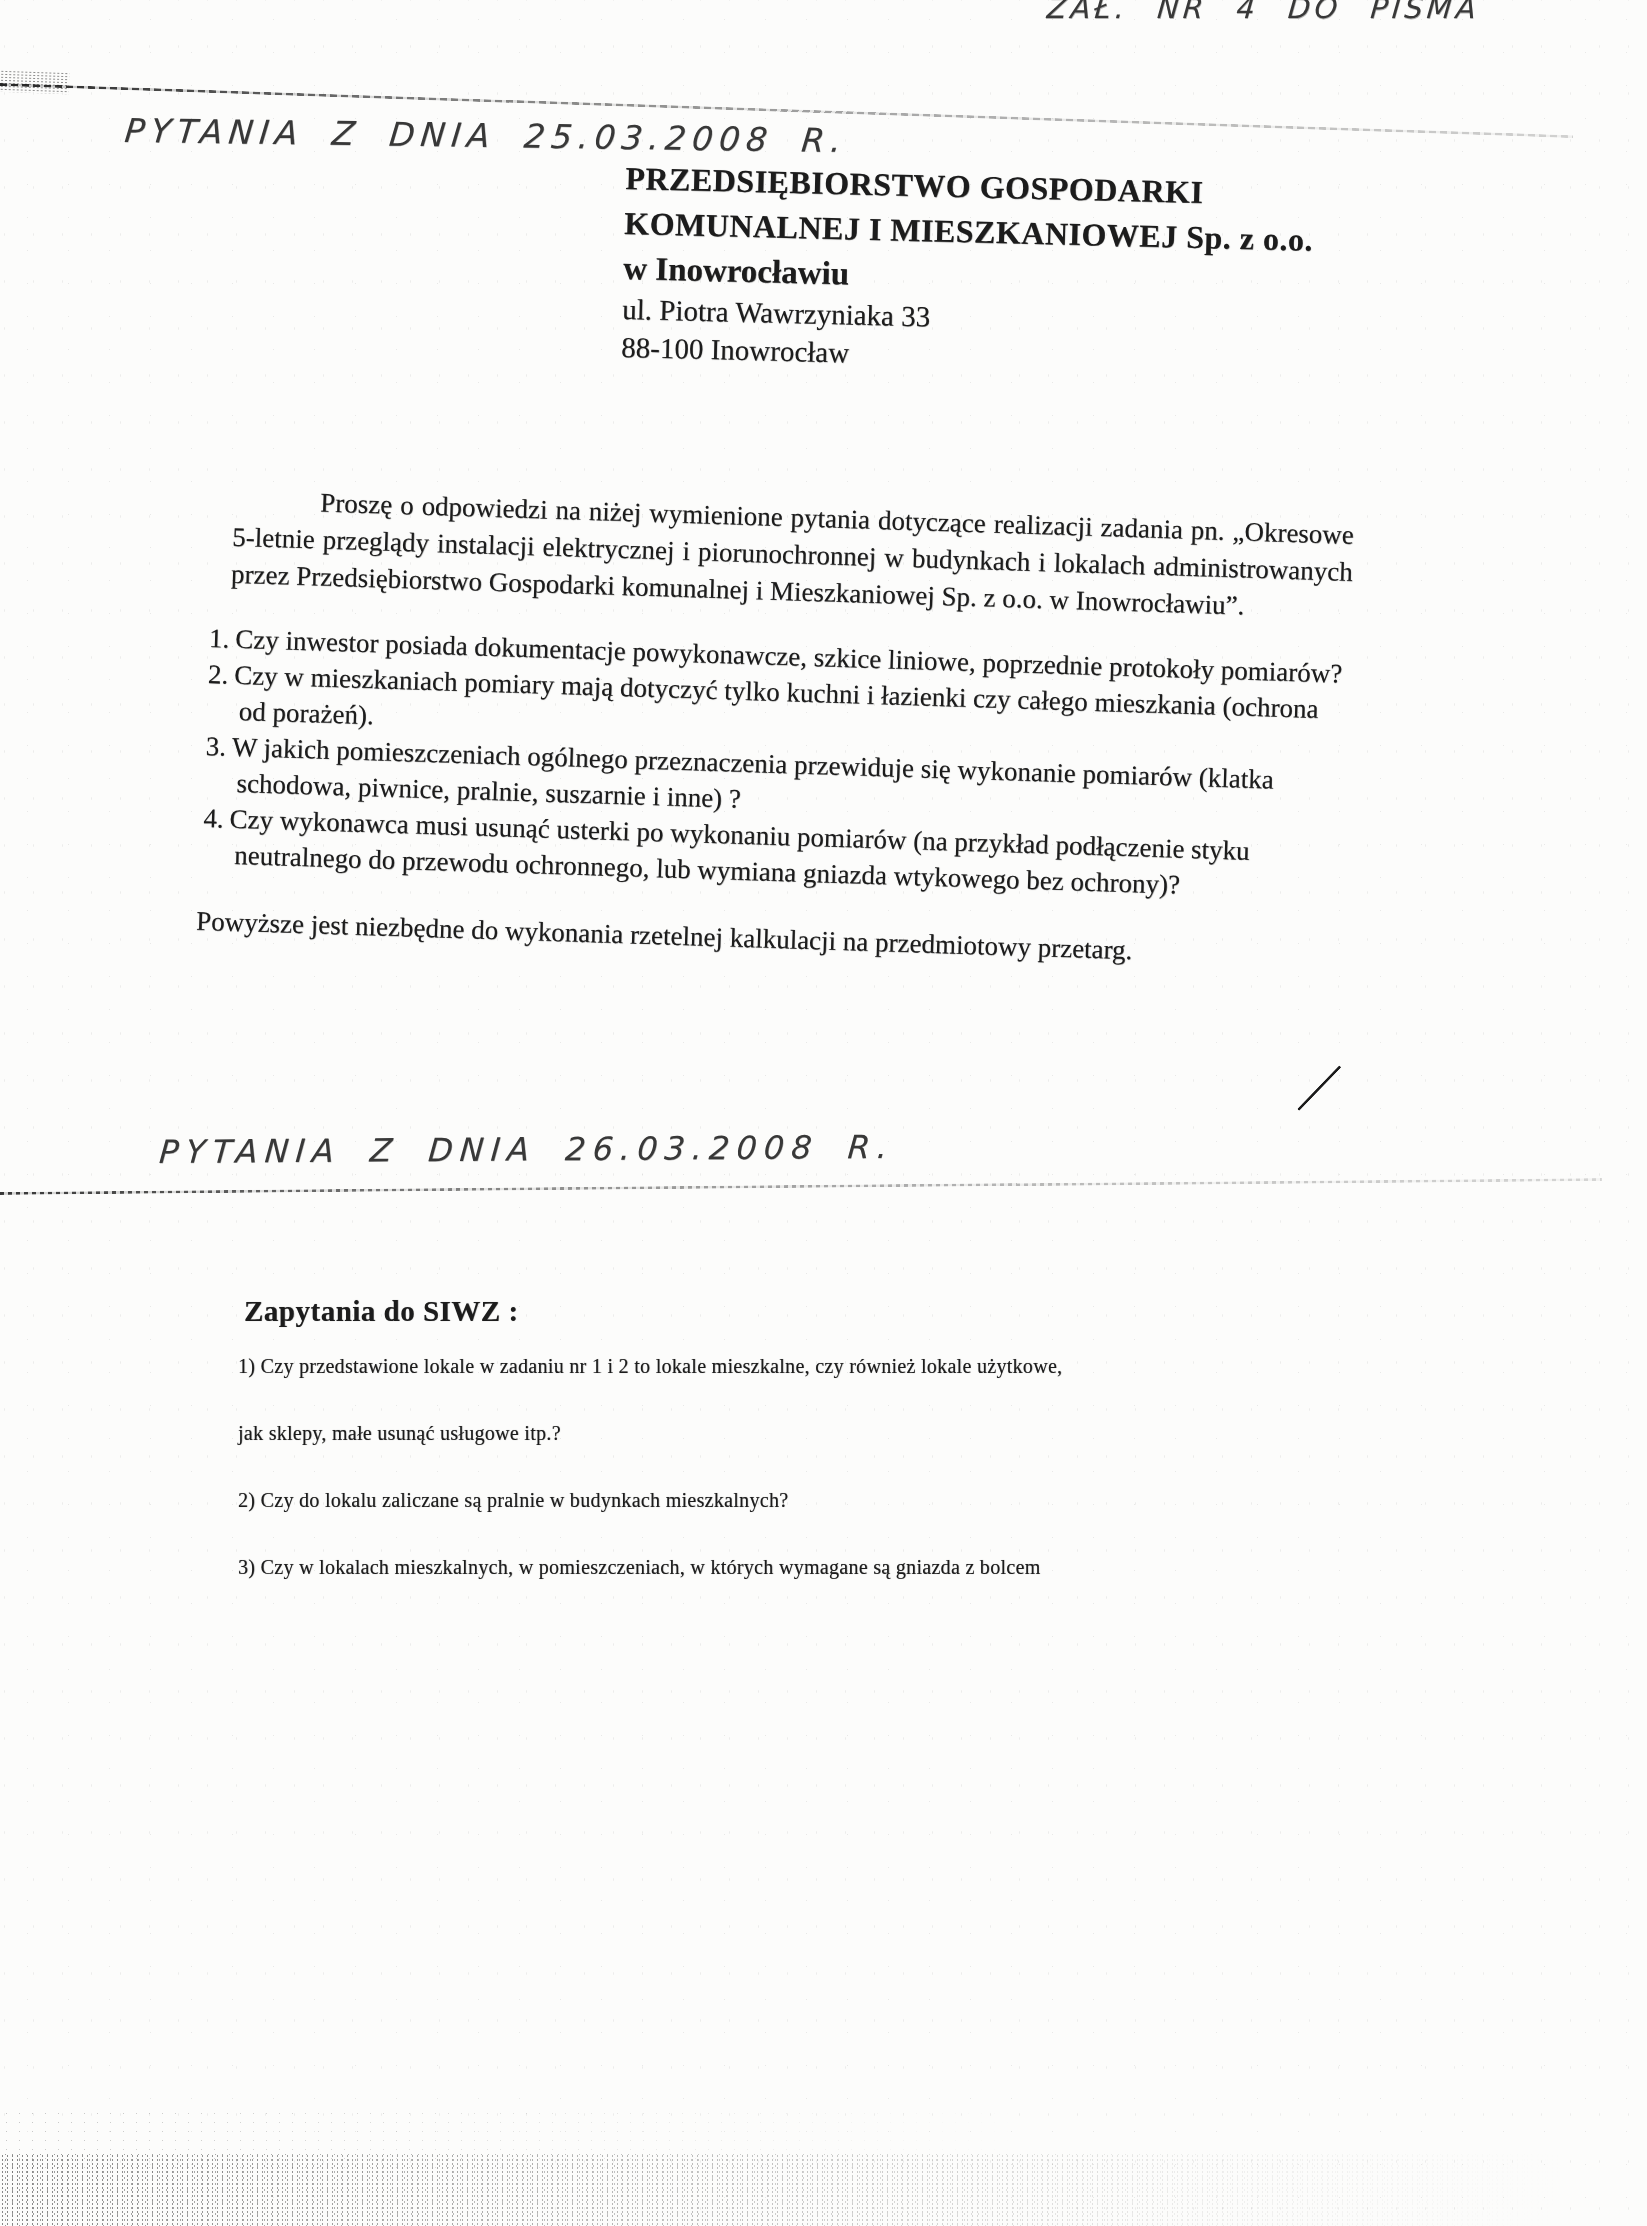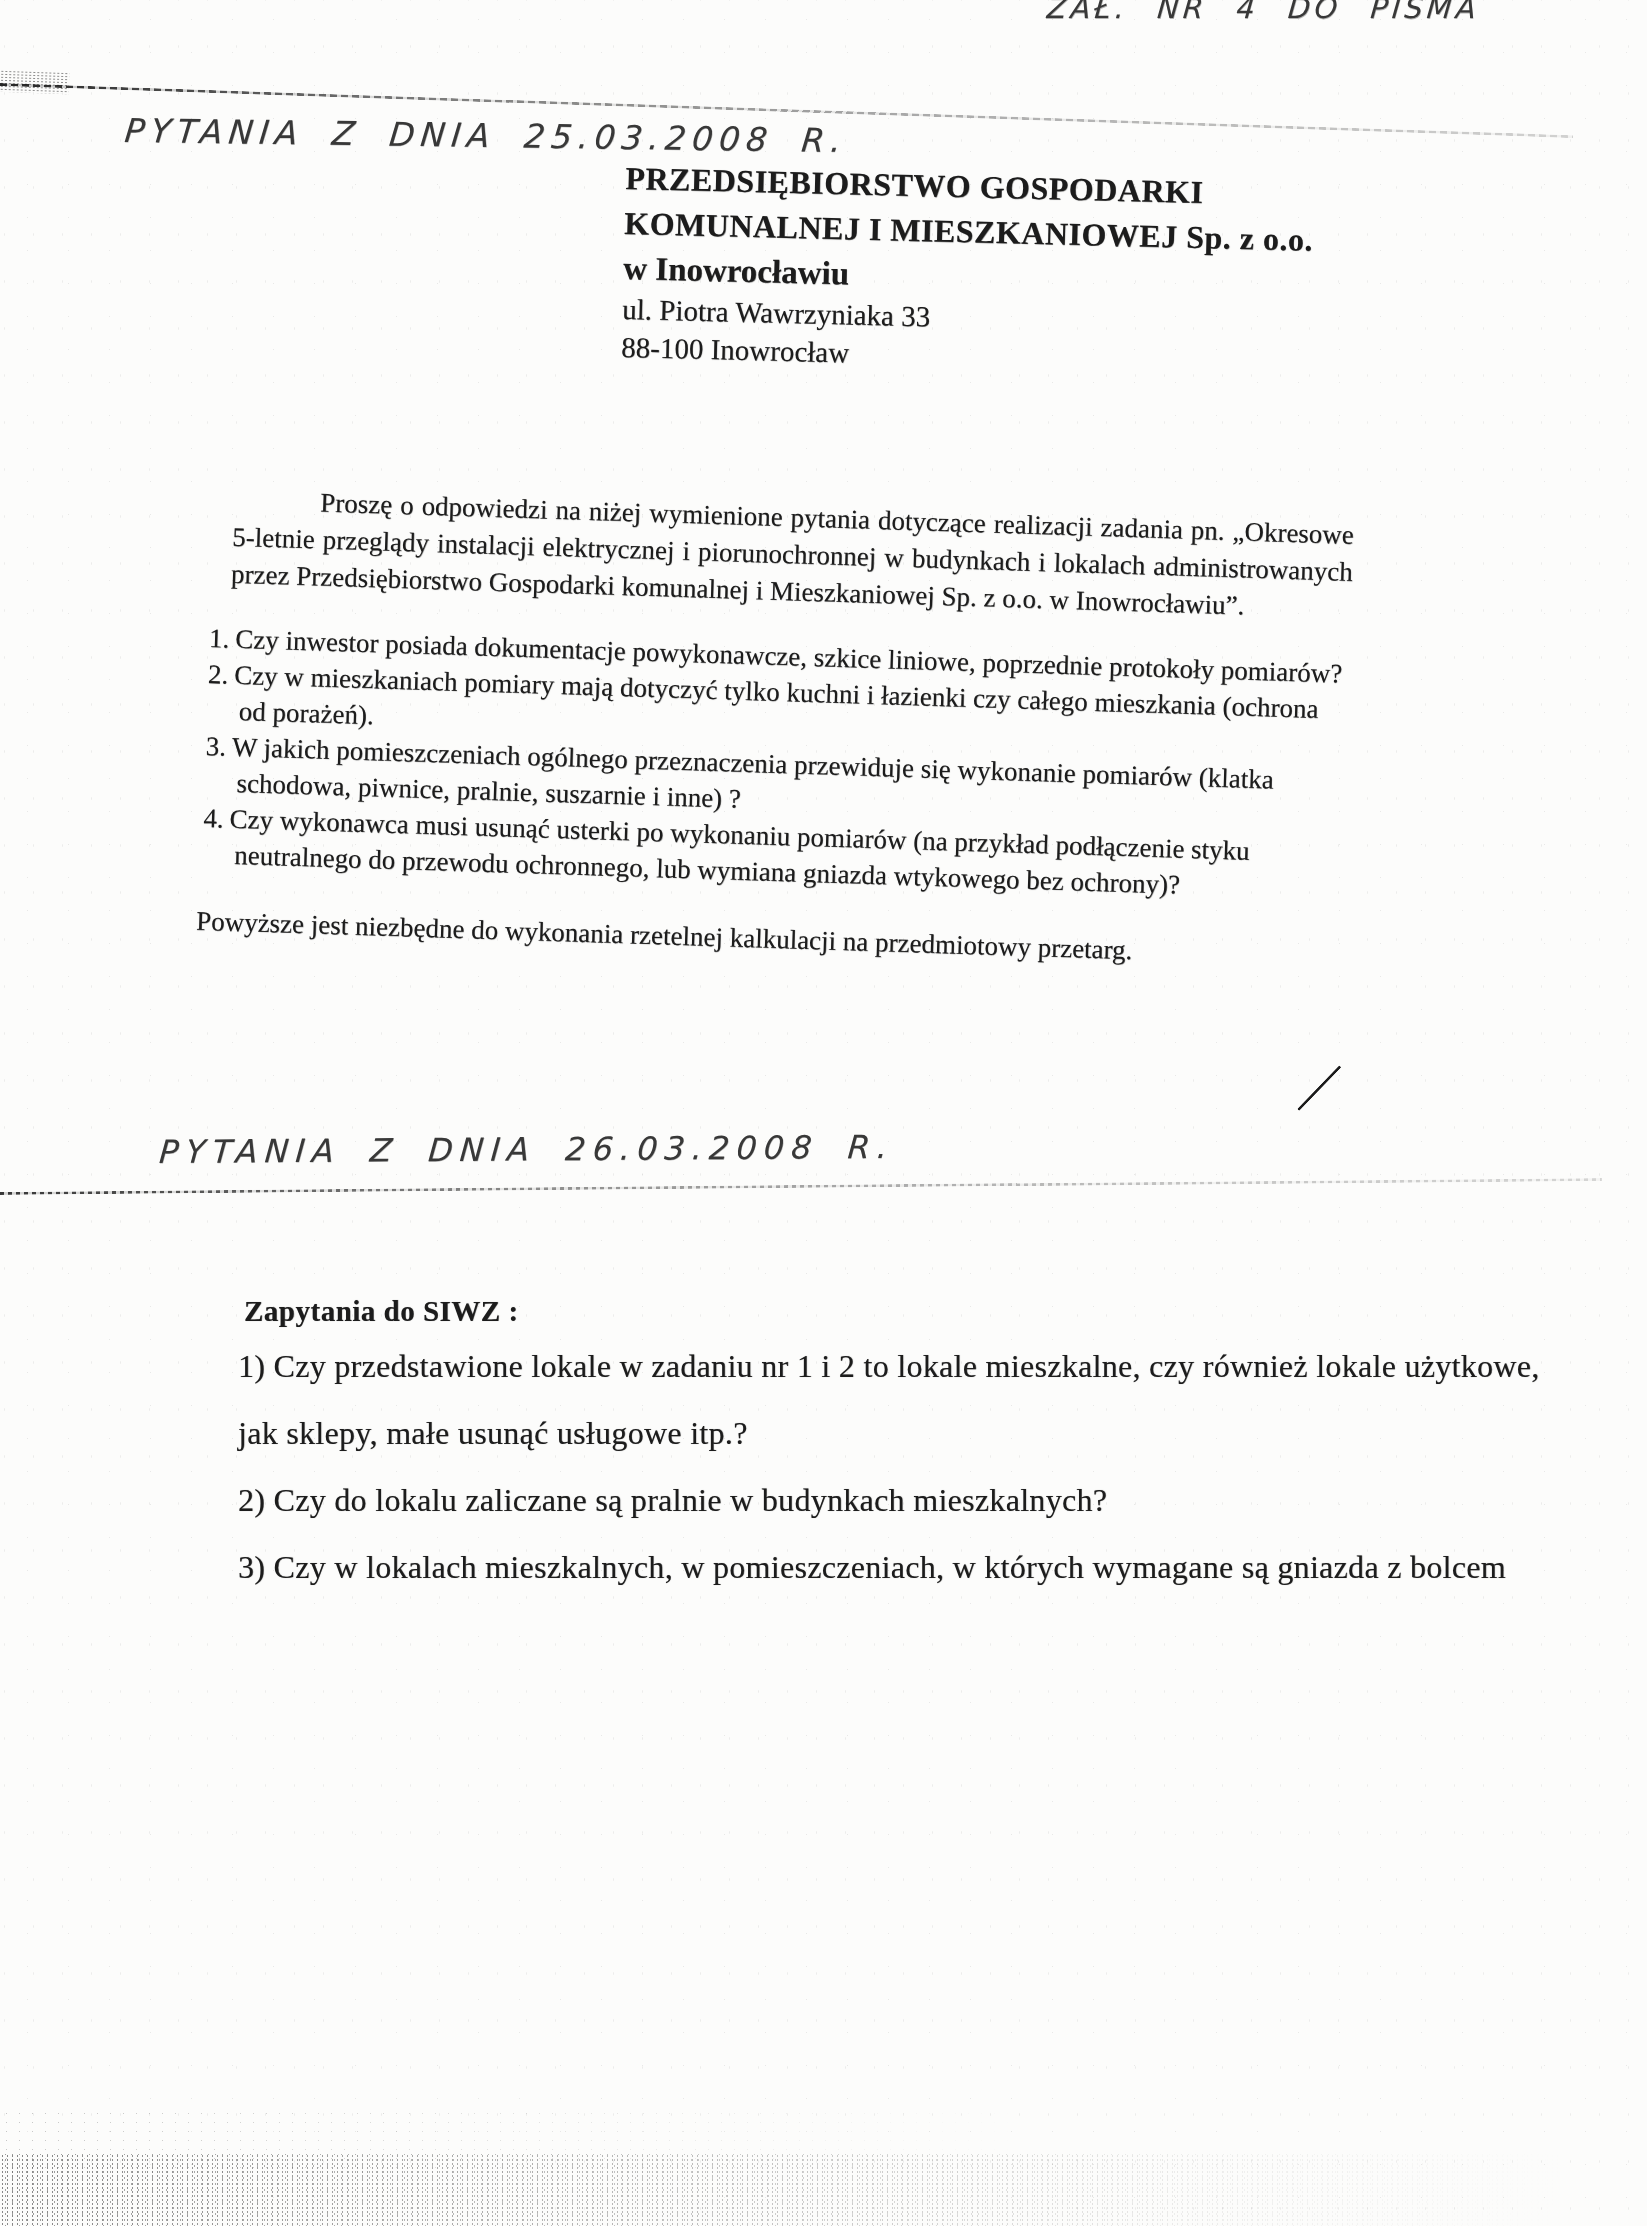--- a/index.html
+++ b/index.html
@@ -100,21 +100,21 @@
   .qnum{margin-right:6px;}
   .closing{margin:31px 0 0 0;line-height:36px;}
 
   
   .siwz-heading{
     position:absolute;left:244px;top:1267px;
     font-weight:bold;font-size:29px;letter-spacing:0.5px;margin-top:28px;
   }
   .siwz-lines{
     position:absolute;left:238px;top:1333px;width:1287px;
-    font-size:32px;line-height:67px;letter-spacing:0.3px;
+    font-size:20px;line-height:67px;letter-spacing:0.3px;
   }
   .siwz-line{white-space:nowrap;}
 
   
   .noise-band{
     position:absolute;left:0;bottom:0;width:100%;height:73px;
     background-image:
       radial-gradient(rgba(0,0,0,.85) 0.7px, transparent 1px),
       radial-gradient(rgba(0,0,0,.7) 0.6px, transparent 1px);
     background-size:5px 4px, 7px 6px;

